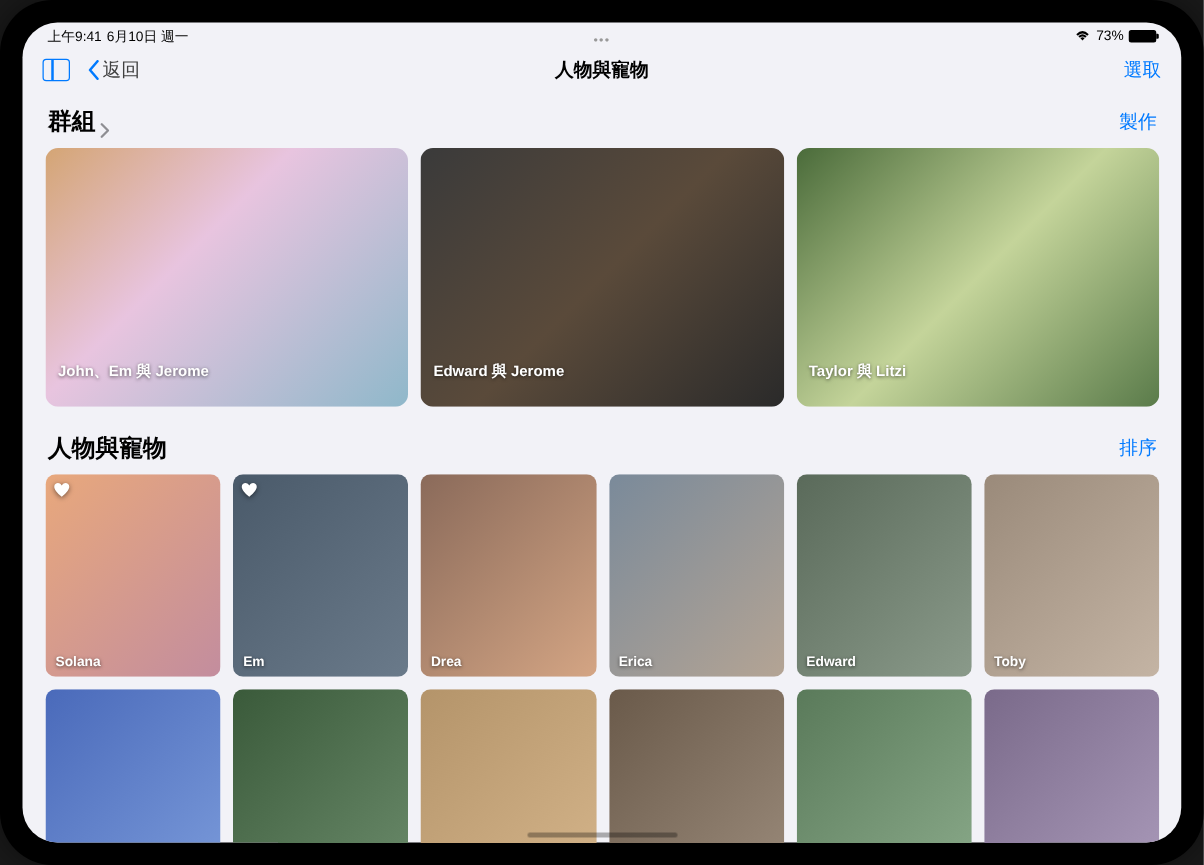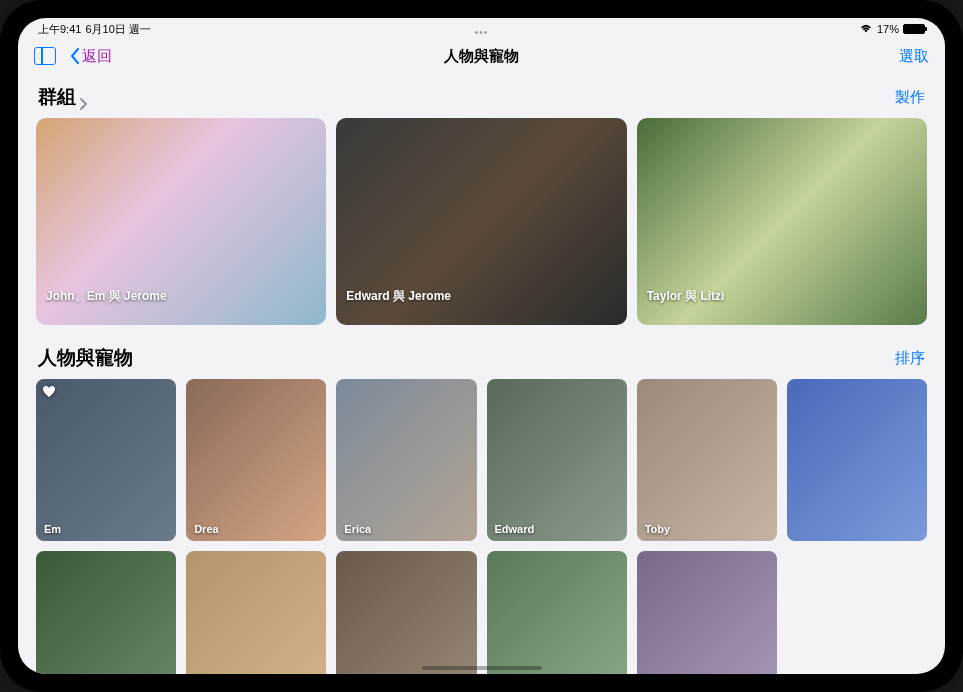--- a/index.html
+++ b/index.html
@@ -111,21 +111,21 @@
       position: absolute;
       left: 6px;
       top: 0;
       bottom: 0;
       width: 1.5px;
       background: #007aff;
     }
     .back-button {
       display: flex;
       align-items: center;
-      color: #a21caf;
+      color: #404040;
       font-size: 15px;
       cursor: pointer;
       gap: 2px;
     }
     .back-chevron {
       width: 10px;
       height: 16px;
     }
     .nav-title {
       position: absolute;
@@ -269,21 +269,21 @@
     <div class="status-bar">
       <div class="status-left">
         <span>上午9:41</span>
         <span>6月10日 週一</span>
       </div>
       <span class="status-dots">•••</span>
       <div class="status-right">
         <svg class="wifi-icon" viewBox="0 0 16 12">
           <path d="M8 10 L6 8 Q8 6 10 8 Z M4 6 Q8 2 12 6 L10.5 7.5 Q8 5 5.5 7.5 Z M2 4 Q8 -2 14 4 L12.5 5.5 Q8 1 3.5 5.5 Z" fill="#000"></path>
         </svg>
-        <span>17%</span>
+        <span>73%</span>
         <div class="battery-icon"></div>
       </div>
     </div>
 
     <div class="nav-bar">
       <div class="nav-left">
         <div class="sidebar-toggle"></div>
         <div class="back-button">
           <svg class="back-chevron" viewBox="0 0 10 16">
             <path d="M8 1 L2 8 L8 15" stroke="#007aff" stroke-width="2" fill="none" stroke-linecap="round" stroke-linejoin="round"></path>
@@ -325,20 +325,27 @@
 
       <div class="section">
         <div class="section-header">
           <div class="section-title">
             <span>人物與寵物</span>
           </div>
           <div class="section-action">排序</div>
         </div>
         <div class="people-grid">
 
+          <div class="person-card">
+            <div class="person-img ph-p1"></div>
+            <svg class="fav-icon" viewBox="0 0 14 14">
+                <path d="M7 12 C3 9 1 6 1 4 C1 2 2.5 1 4 1 C5 1 6 1.5 7 3 C8 1.5 9 1 10 1 C11.5 1 13 2 13 4 C13 6 11 9 7 12 Z" fill="#fff"></path>
+              </svg>
+            <div class="person-label">Solana</div>
+          </div>
 
           <div class="person-card">
             <div class="person-img ph-p2"></div>
             <svg class="fav-icon" viewBox="0 0 14 14">
                 <path d="M7 12 C3 9 1 6 1 4 C1 2 2.5 1 4 1 C5 1 6 1.5 7 3 C8 1.5 9 1 10 1 C11.5 1 13 2 13 4 C13 6 11 9 7 12 Z" fill="#fff"></path>
               </svg>
             <div class="person-label">Em</div>
           </div>
 
           <div class="person-card">

